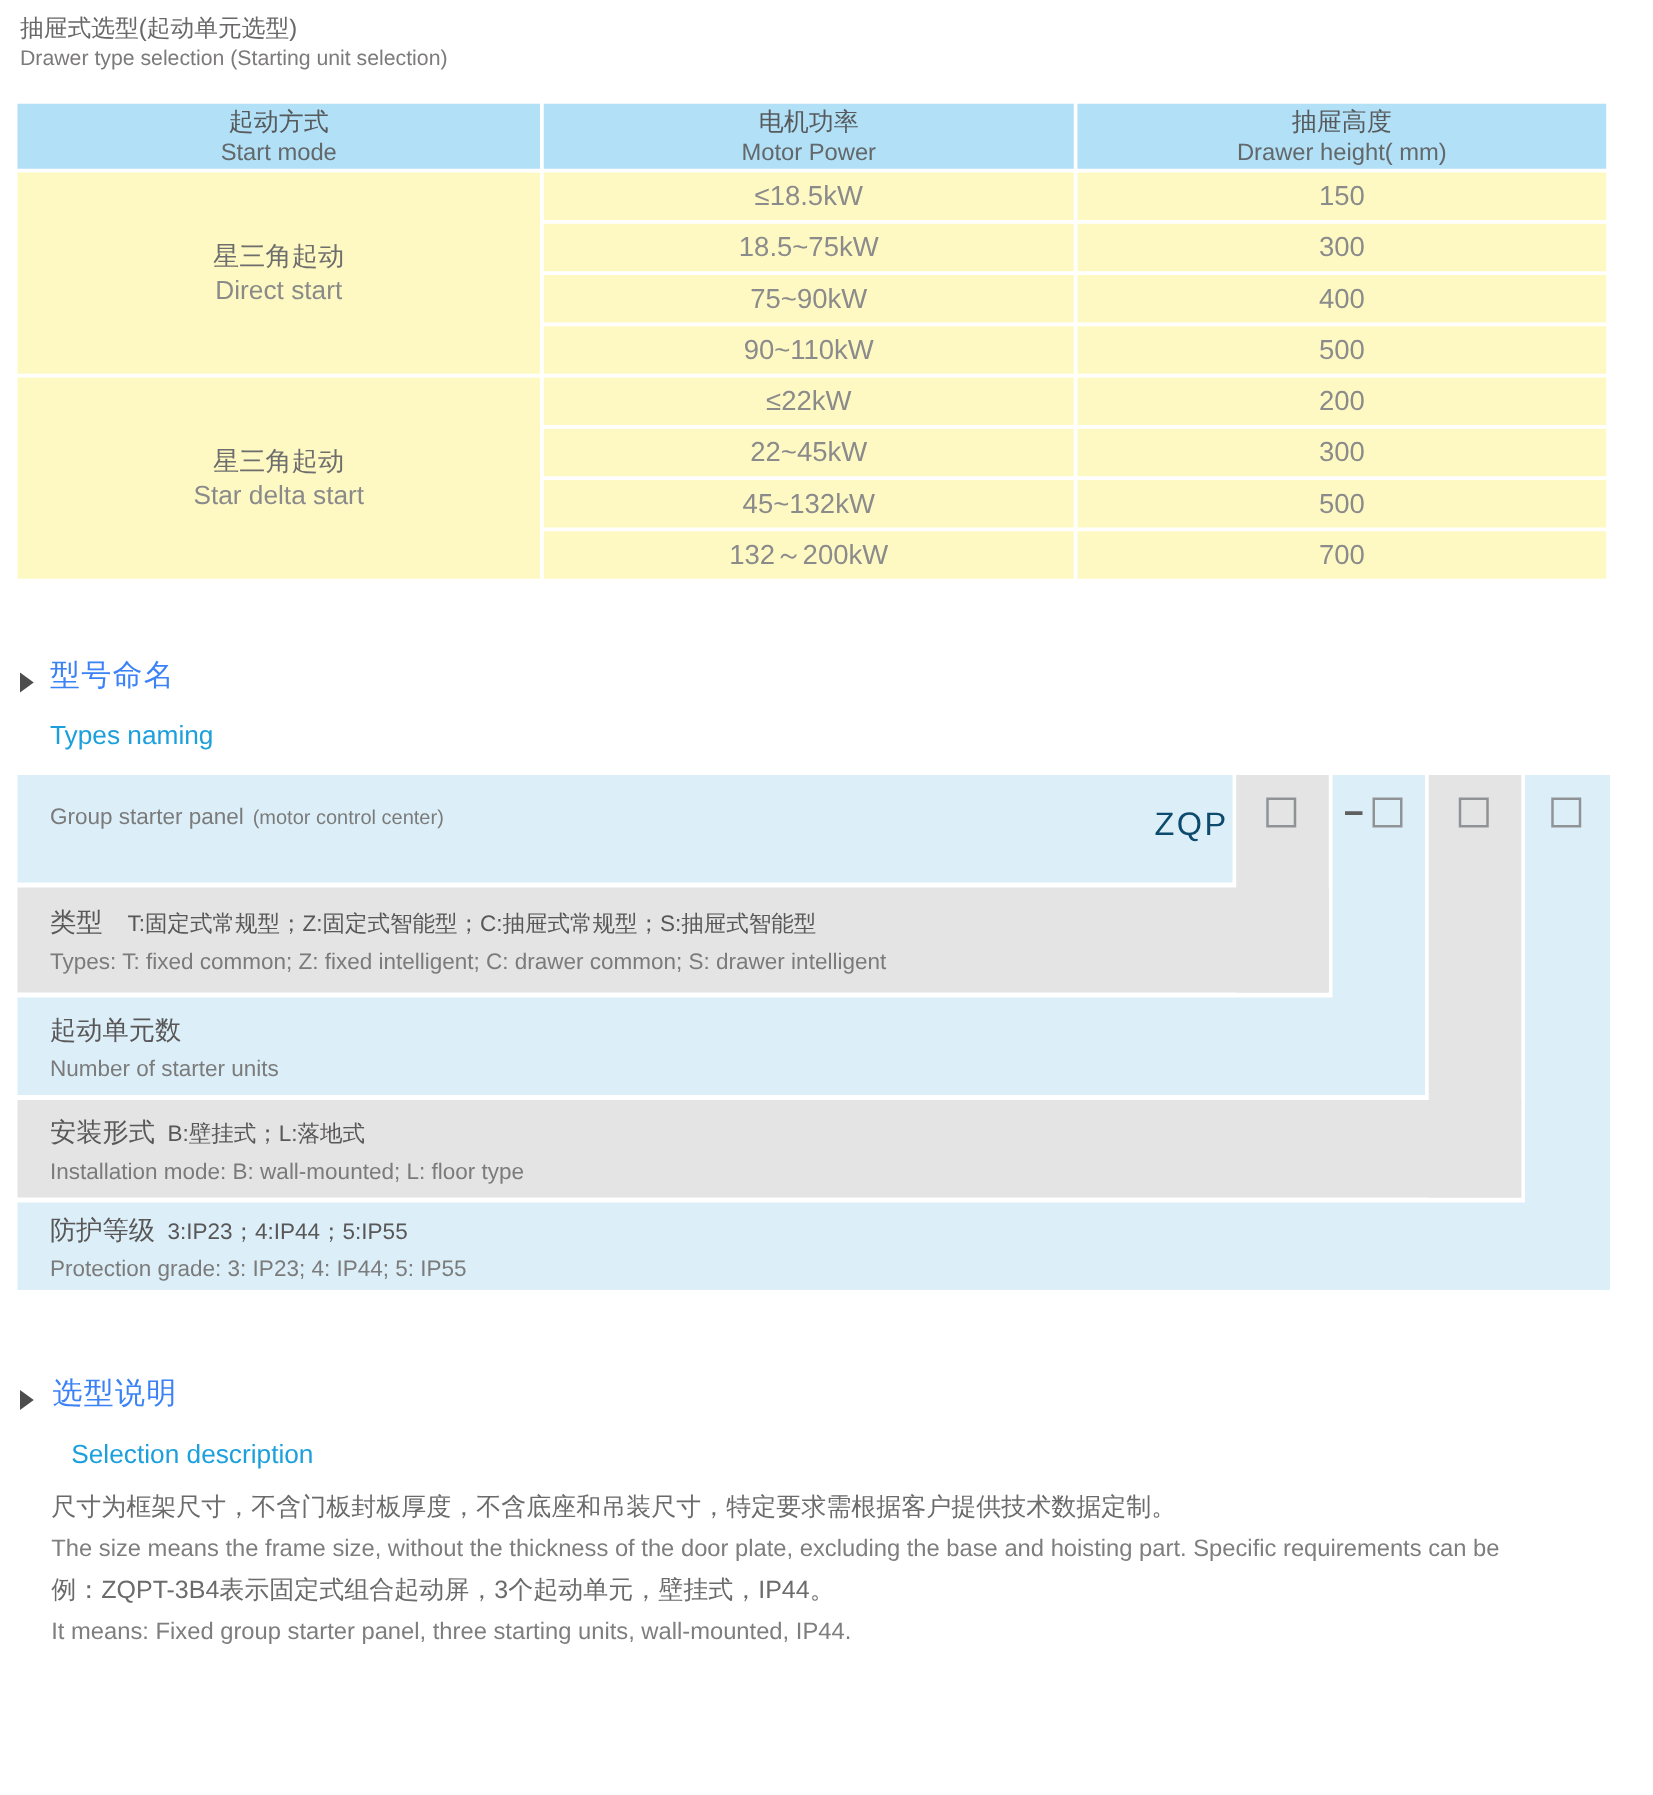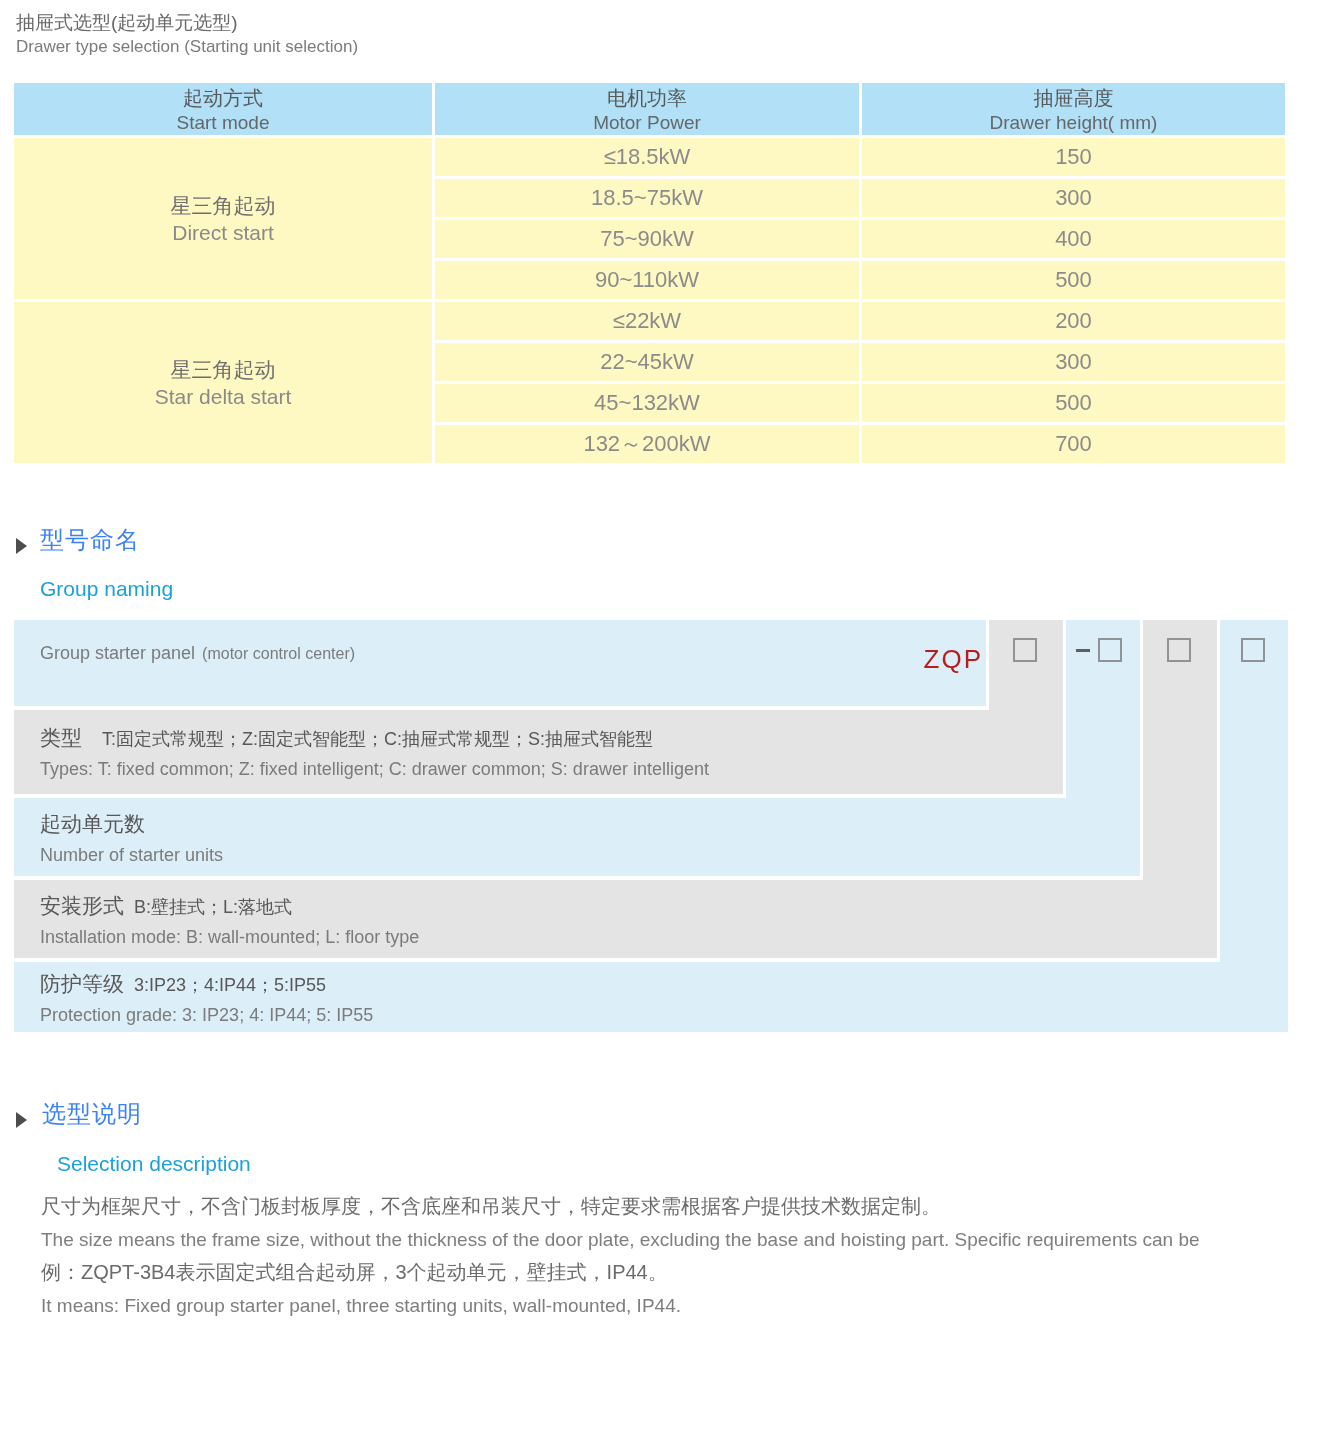--- a/index.html
+++ b/index.html
@@ -50,21 +50,21 @@
   .b-row4{left:0;top:260px;width:1203px;height:78px;}
   .b-col4{left:1206px;top:0;width:68px;height:412px;}
   .b-row5{left:0;top:342px;width:1274px;height:70px;}
 
   .band-text{position:absolute;left:26px;}
   .cn-line{font-size:21px;color:#595757;white-space:nowrap;}
   .cn-line .detail{font-size:18px;margin-left:20px;}
   .en-line{font-size:18px;color:#7b7b7b;margin-top:7px;white-space:nowrap;}
   .en-line .detail{font-size:16px;margin-left:2px;}
 
-  .zqp{position:absolute;top:24px;right:305px;font-size:26px;color:#b91c1c;letter-spacing:2px;}
+  .zqp{position:absolute;top:24px;right:305px;font-size:26px;color:#0c4a6e;letter-spacing:2px;}
   .code-box{position:absolute;top:18px;width:20px;height:20px;border:2px solid #8f9396;}
   .box1{left:999px;}
   .box2{left:1084px;}
   .box3{left:1153px;}
   .box4{left:1227px;}
   .code-dash{position:absolute;top:29px;left:1062px;width:14px;height:3px;background:#5f5f5f;}
 
   
   .desc{position:absolute;left:41px;top:1190px;width:1250px;}
   .desc .line{display:block;line-height:33px;white-space:nowrap;}
@@ -138,21 +138,21 @@
     </tr>
     <tr>
       <td class="val">132～200kW</td>
       <td class="val">700</td>
     </tr>
     </tbody>
   </table>
 
   <div class="sec-arrow" style="left:16px;top:538px;"></div>
   <div class="sec-cn" style="left:40px;top:524px;">型号命名</div>
-  <div class="sec-en" style="left:40px;top:577px;">Group naming</div>
+  <div class="sec-en" style="left:40px;top:577px;">Types naming</div>
 
   <div class="ladder">
     <div class="band bg-blue b-row1"></div>
     <div class="band bg-gray b-col1"></div>
     <div class="band bg-gray b-row2"></div>
     <div class="band bg-blue b-col2"></div>
     <div class="band bg-blue b-row3"></div>
     <div class="band bg-gray b-col3"></div>
     <div class="band bg-gray b-row4"></div>
     <div class="band bg-blue b-col4"></div>

